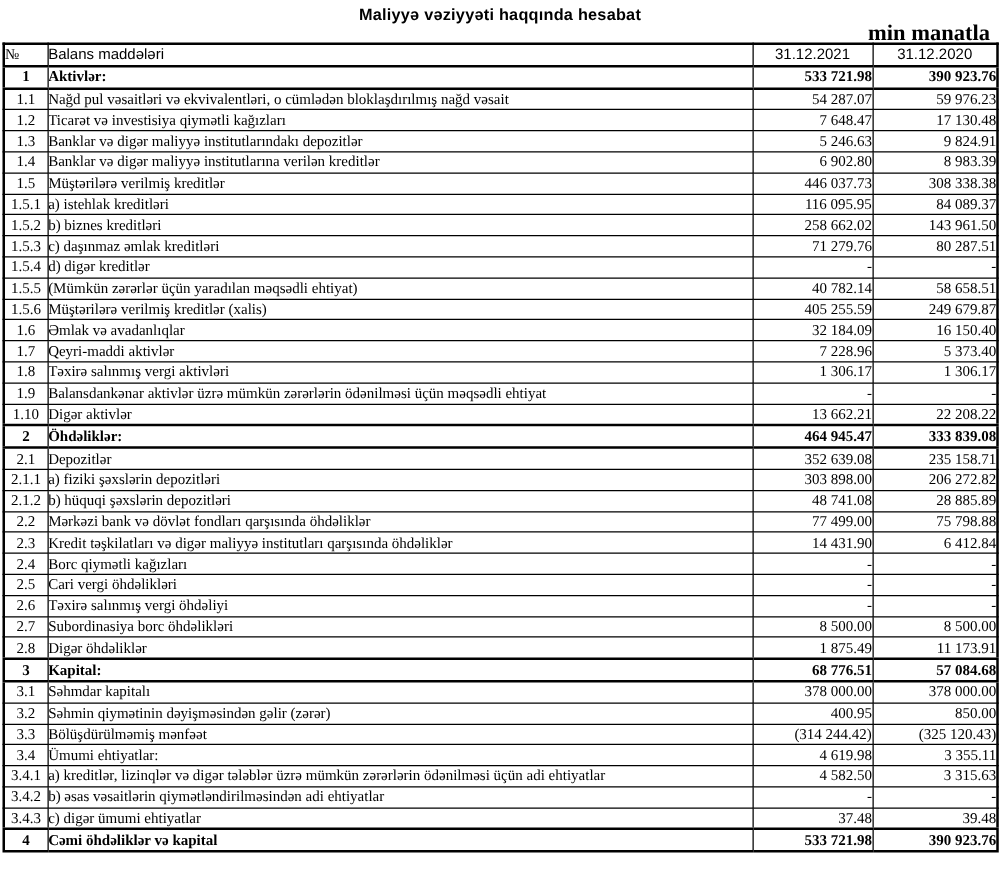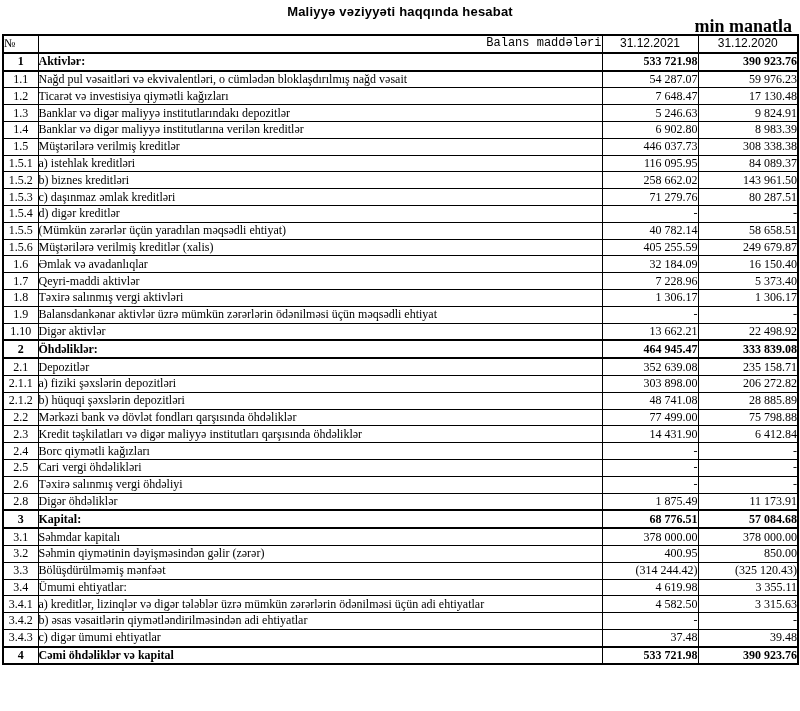--- a/index.html
+++ b/index.html
@@ -45,21 +45,21 @@
     border: 1px solid #000000;
     font-size: 12px;
     height: 15.8px;
     padding: 0;
     line-height: 15px;
     white-space: nowrap;
     overflow: hidden;
     font-weight: normal;
   }
   th.h-no { text-align: left; padding-left: 3px; font-family: "Liberation Serif", serif; font-size: 12px; }
-  th.h-item { text-align: right; font-family: Liberation Mono, monospace; font-size: 12px; }
+  th.h-item { text-align: left; font-family: Liberation Sans, sans-serif; font-size: 12px; }
   th.h-date { text-align: center; font-family: Liberation Sans, sans-serif; font-weight: bold; font-size: 12.5px; }
   td.no-cell { text-align: center; font-size: 11.5px; }
   td.label-cell { padding-left: 3px; }
   td.val-cell { text-align: right; padding-right: 8px; }
   tr.bold-row td {
     font-weight: bold;
     border-top-width: 2px;
     border-bottom-width: 2px;
   }
 </style>
@@ -181,21 +181,21 @@
         <tr>
     <td class="no-cell">1.9</td>
     <td class="label-cell">Balansdankənar aktivlər üzrə mümkün zərərlərin ödənilməsi üçün məqsədli ehtiyat</td>
     <td class="val-cell">-</td>
     <td class="val-cell">-</td>
   </tr>
         <tr>
     <td class="no-cell">1.10</td>
     <td class="label-cell">Digər aktivlər</td>
     <td class="val-cell">13 662.21</td>
-    <td class="val-cell">22 498.92</td>
+    <td class="val-cell">22 208.22</td>
   </tr>
         <tr class="bold-row">
     <td class="no-cell">2</td>
     <td class="label-cell">Öhdəliklər:</td>
     <td class="val-cell">464 945.47</td>
     <td class="val-cell">333 839.08</td>
   </tr>
         <tr>
     <td class="no-cell">2.1</td>
     <td class="label-cell">Depozitlər</td>
@@ -238,20 +238,26 @@
     <td class="val-cell">-</td>
     <td class="val-cell">-</td>
   </tr>
         <tr>
     <td class="no-cell">2.6</td>
     <td class="label-cell">Təxirə salınmış vergi öhdəliyi</td>
     <td class="val-cell">-</td>
     <td class="val-cell">-</td>
   </tr>
         <tr>
+    <td class="no-cell">2.7</td>
+    <td class="label-cell">Subordinasiya borc öhdəlikləri</td>
+    <td class="val-cell">8 500.00</td>
+    <td class="val-cell">8 500.00</td>
+  </tr>
+        <tr>
     <td class="no-cell">2.8</td>
     <td class="label-cell">Digər öhdəliklər</td>
     <td class="val-cell">1 875.49</td>
     <td class="val-cell">11 173.91</td>
   </tr>
         <tr class="bold-row">
     <td class="no-cell">3</td>
     <td class="label-cell">Kapital:</td>
     <td class="val-cell">68 776.51</td>
     <td class="val-cell">57 084.68</td>

